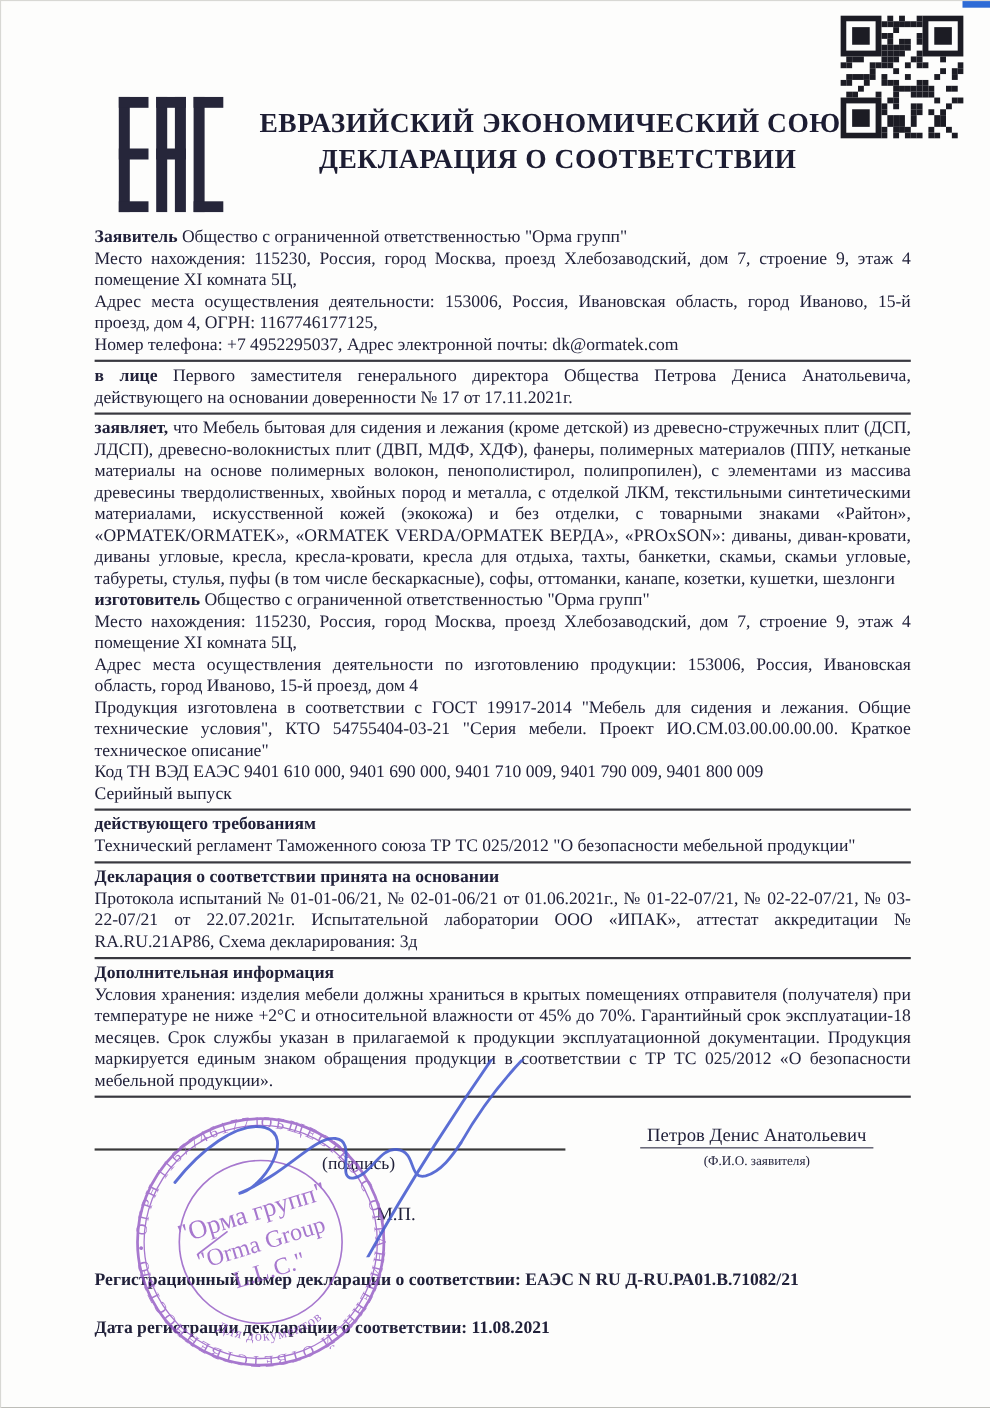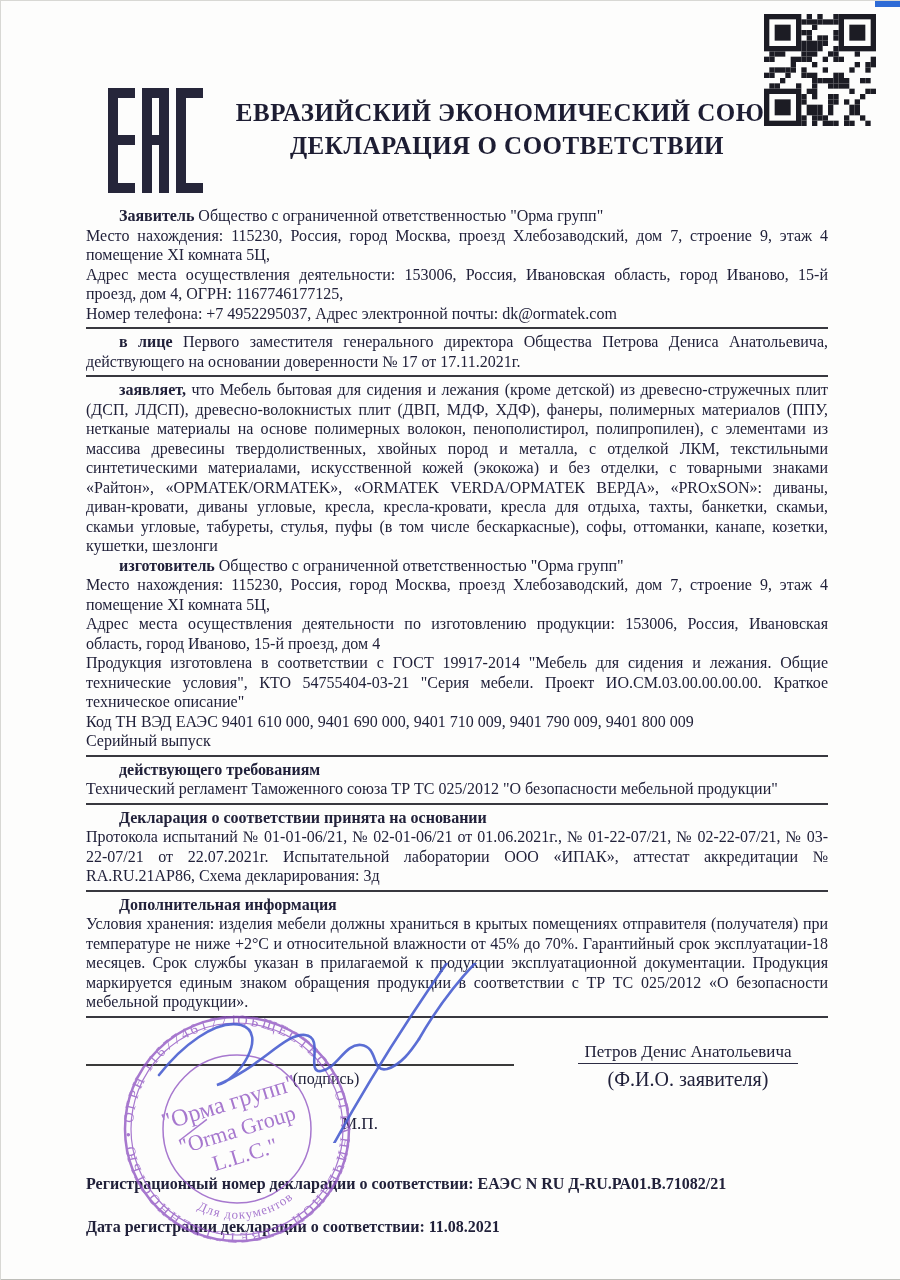--- a/index.html
+++ b/index.html
@@ -5,34 +5,34 @@
   html,body { margin:0; padding:0; background:#e8e8e8; }
   .page {
     position:relative; width:900px; height:1280px; margin:0 auto;
     background:#fdfdfc; overflow:hidden;
     border:1px solid #d8d8d4; box-shadow:inset 0 -2px 0 #bdbdb8;
     font-family:"Liberation Serif","DejaVu Serif",serif;
     color:#21213a;
   }
   .content { position:absolute; left:85px; top:85px; width:742px; }
   p { margin:0; font-size:16px; line-height:19.5px; text-align:justify; }
-  .b { font-weight:bold;margin-left:33px; }
+  .b { font-weight:bold; }
   .rule { height:2px; background:#38383f; margin:4px 0 3px 0; }
   .header { position:relative; height:112px; margin-bottom:8px; }
   .eac-logo { position:absolute; left:18px; top:2px; }
   .titles { position:absolute; left:128px; top:10px; width:586px; text-align:center; }
   .titles .t { font-weight:bold; font-size:25px; line-height:33px; letter-spacing:0.5px; color:#1d1d33; }
   .qr-box { position:absolute; right:-48px; top:-72px; }
   .sig-section { position:relative; height:138px; margin-top:14px; }
   .sig-line { position:absolute; left:0; top:32px; width:428px; border-bottom:2px solid #3a3a3a; }
   .sig-caption { position:absolute; left:160px; top:38px; width:160px; text-align:center; font-size:16px; }
   .mp { position:absolute; left:256px; top:82px; font-size:17px; }
   .name-block { position:absolute; left:458px; top:10px; width:288px; text-align:center; }
   .name-block .nm { display:inline-block; font-size:17px; border-bottom:1.5px solid #2c2c44; padding:0 6px 1px 6px; }
-  .name-block .cap { font-size:20px; margin-top:4px; }
+  .name-block .cap { font-size:12px; margin-top:4px; }
   .reg-line { font-weight:bold; margin-top:4px; }
   .reg-line + .reg-line { margin-top:24px; }
   .stamp { position:absolute; left:98px; top:990px; opacity:0.78; pointer-events:none; }
   .signature-ink { position:absolute; left:118px; top:962px; pointer-events:none; }
   .corner-mark { position:absolute; top:0; right:0; width:26px; height:6px; background:#2e6bd6; }
 </style>
 </head>
 <body>
 
 <div class="page">
@@ -245,21 +245,21 @@
     <p class="b">Дополнительная информация</p>
     <p>Условия хранения: изделия мебели должны храниться в крытых помещениях отправителя (получателя) при температуре не ниже +2°С и относительной влажности от 45% до 70%. Гарантийный срок эксплуатации-18 месяцев. Срок службы указан в прилагаемой к продукции эксплуатационной документации. Продукция маркируется единым знаком обращения продукции в соответствии с ТР ТС 025/2012 «О безопасности мебельной продукции».</p>
     <div class="rule"></div>
 
 
     <div class="sig-section">
       <div class="sig-line"></div>
       <div class="sig-caption">(подпись)</div>
       <div class="mp">М.П.</div>
       <div class="name-block">
-        <span class="nm">Петров Денис Анатольевича</span>
+        <span class="nm">Петров Денис Анатольевич</span>
         <div class="cap">(Ф.И.О. заявителя)</div>
       </div>
     </div>
 
     <p class="reg-line">
       <span>Регистрационный номер декларации о соответствии:</span>
       <span>ЕАЭС N RU Д-RU.РА01.В.71082/21</span>
     </p>
     <p class="reg-line">
       <span>Дата регистрации декларации о соответствии:</span>

